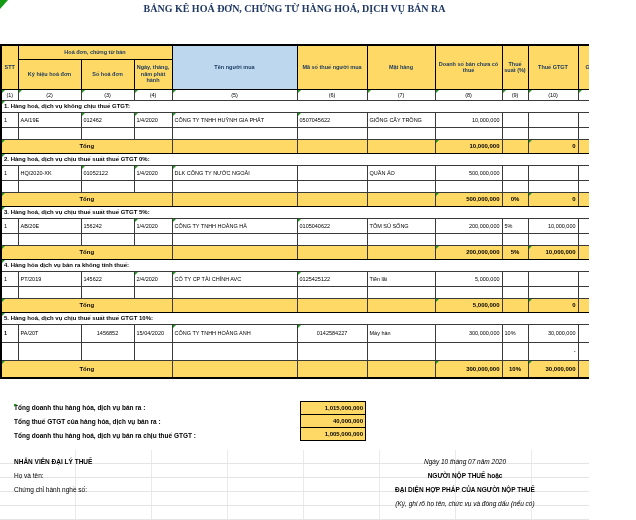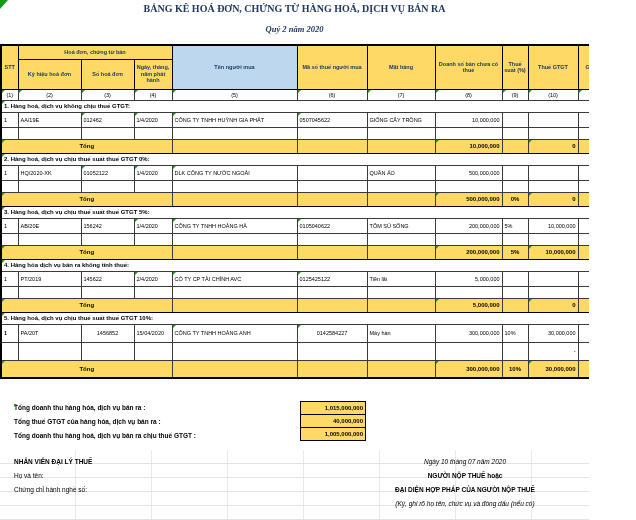--- a/index.html
+++ b/index.html
@@ -50,21 +50,20 @@
   .fleft { position:absolute; left:14px; top:2px; }
   .fright { position:absolute; left:300px; top:2px; width:330px; text-align:center; }
   .b { font-weight:bold; } .i { font-style:italic; }
 </style>
 </head>
 <body>
 
 <div id="screen">
   <div class="corner-flag"></div>
   <div class="title">BẢNG KÊ HOÁ ĐƠN, CHỨNG TỪ HÀNG HOÁ, DỊCH VỤ BÁN RA</div>
-  <div class="subtitle">Quý 2 năm 2020</div>
 
   <table class="sheet">
     <colgroup>
       <col style="width:17px">
         <col style="width:63px">
         <col style="width:53px">
         <col style="width:38px">
       <col style="width:125px">
         <col style="width:70px">
         <col style="width:68px">

